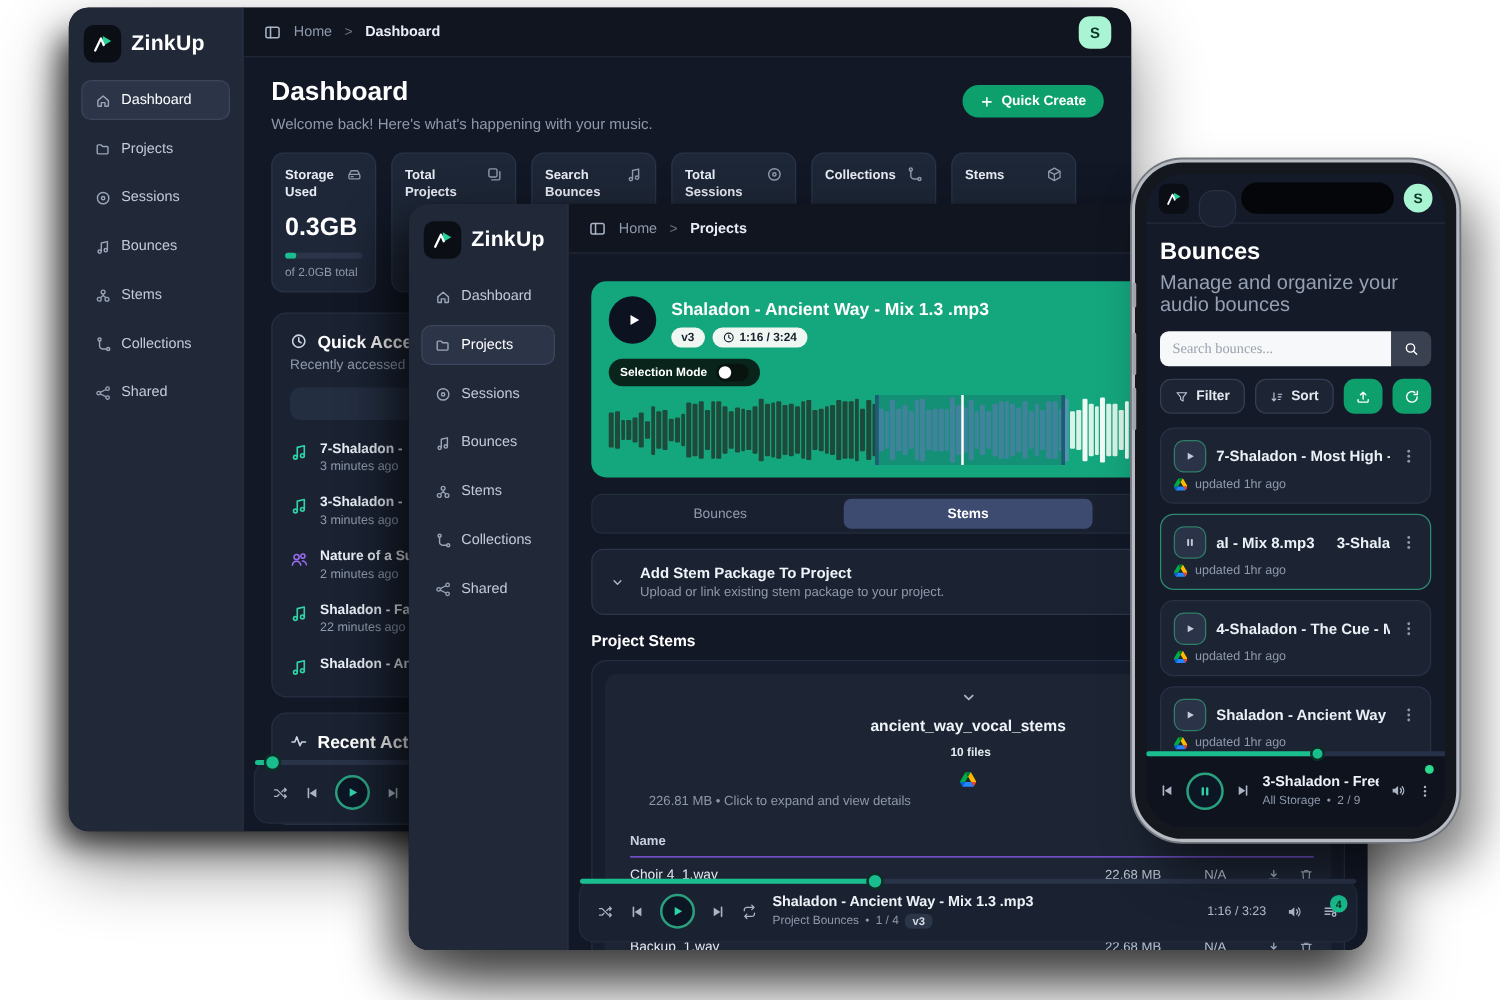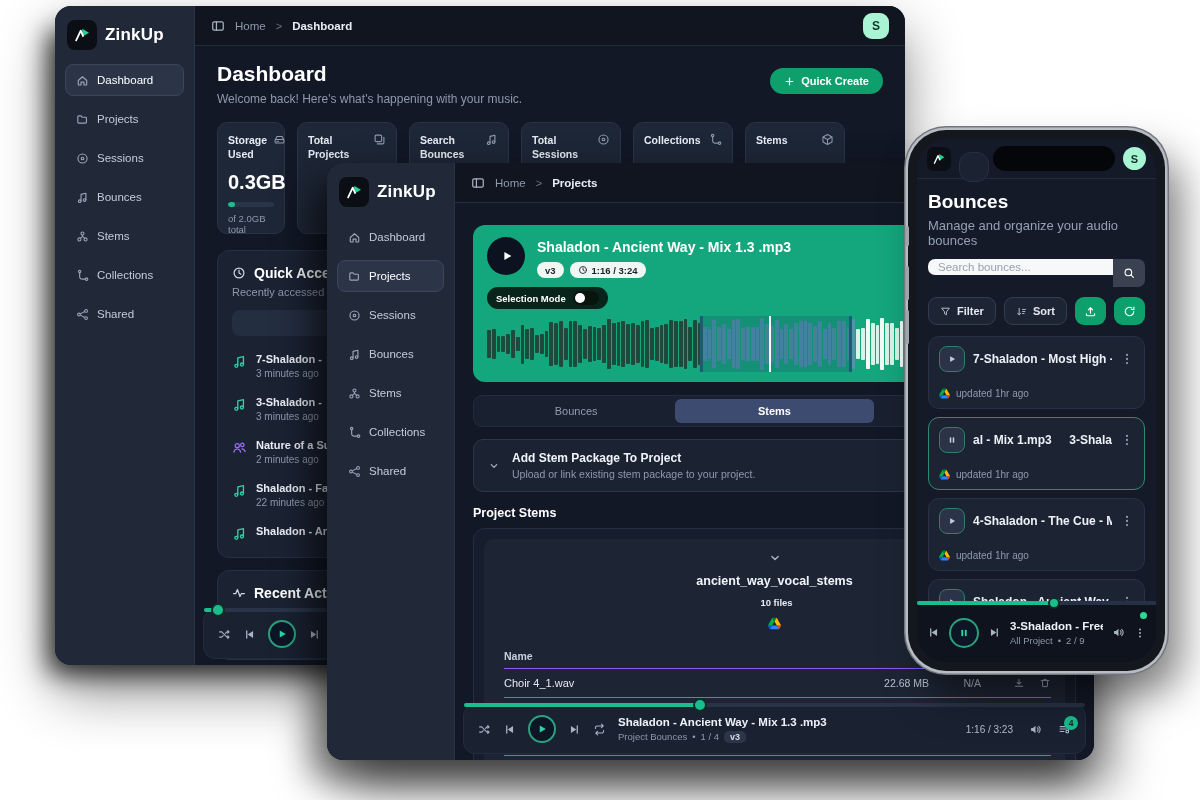--- a/index.html
+++ b/index.html
@@ -57,21 +57,21 @@
     box-shadow:-14px 16px 26px -8px rgba(0,0,0,.8),0 26px 56px rgba(0,0,0,.45);}
   #win-back .sb{width:140px;}
   .page-head{display:flex;align-items:flex-start;}
   .page-title{font-size:21px;font-weight:bold;color:#fff;margin:2px 0 6px 0;}
   .page-sub{font-size:12px;color:#8e99ab;margin:0;}
   .btn-green{margin-left:auto;margin-top:8px;display:flex;align-items:center;gap:6px;background:var(--accent-green,#0da06c);
     color:#fff;font-size:11px;font-weight:bold;border:none;border-radius:14px;padding:7px 14px;font-family:inherit;}
   .btn-green .ic{width:11px;height:11px;}
   .stats-row{display:flex;gap:12px;margin-top:16px;}
   .stat-card{width:100px;height:112px;background:#1e2737;border:1px solid #2a3447;border-radius:10px;padding:10px;flex:none;}
-  .stat-card.storage{width:68px;}
+  .stat-card.storage{width:84px;}
   .stat-top{display:flex;gap:6px;align-items:flex-start;}
   .stat-label{font-size:10.5px;font-weight:bold;color:#e6ebf3;line-height:1.35;width:58px;}
   .stat-top .ic{margin-left:auto;width:13px;height:13px;color:#8e99ab;}
   .stat-value{font-size:20px;font-weight:bold;color:#fff;margin-top:10px;}
   .mini-track{height:5px;border-radius:3px;background:#2b3549;margin-top:8px;overflow:hidden;}
   .mini-fill{height:100%;border-radius:3px;background:var(--accent-teal,#19bd8e);}
   .stat-cap{font-size:9.5px;color:#8e99ab;margin-top:6px;}
   .panel{background:#1b2333;border:1px solid #273043;border-radius:12px;padding:14px;margin-top:16px;}
   .qa-title{display:flex;align-items:center;gap:8px;font-size:14px;font-weight:bold;color:#fff;}
   .qa-title .ic{width:14px;height:14px;color:#cdd5e2;}
@@ -151,24 +151,24 @@
   .ph-top{height:40px;display:flex;align-items:center;gap:8px;padding:0 10px;border-bottom:1px solid #232c3d;position:relative;}
   .ph-logo{width:24px;height:24px;border-radius:7px;background:#0b0e15;display:flex;align-items:center;justify-content:center;}
   .ph-logo .ic{width:14px;height:14px;}
   .ph-top .panel{color:#aab4c5;width:12px;height:12px;}
   .ph-crumb{font-size:11px;font-weight:bold;color:#d7dde8;white-space:nowrap;}
   .island{position:absolute;left:76px;top:7px;width:122px;height:25px;border-radius:14px;background:#04060a;}
   .ph-avatar{margin-left:auto;width:23px;height:23px;border-radius:50%;background:var(--mint,#a9f5d3);
     color:#0c3528;font-weight:bold;font-size:11px;display:flex;align-items:center;justify-content:center;z-index:2;}
   .ph-body{padding:8px 11px 0 11px;}
   .ph-title{font-size:19px;font-weight:bold;color:#fff;margin-top:4px;}
-  .ph-sub{font-size:13px;color:#95a0b2;margin-top:5px;}
+  .ph-sub{font-size:16px;color:#95a0b2;margin-top:5px;}
   .srow{display:flex;margin-top:11px;}
-  .sinput{flex:1;height:16px;border:none;outline:none;background:#f7f8f9;border-radius:7px 0 0 7px;
-    padding:0 10px;font-size:11.5px;color:#3a414e;font-family:Liberation Sans, sans-serif;}
+  .sinput{flex:1;height:28px;border:none;outline:none;background:#f7f8f9;border-radius:7px 0 0 7px;
+    padding:0 10px;font-size:11.5px;color:#3a414e;font-family:Liberation Serif, serif;}
   .sinput::placeholder{color:#9aa2ad;}
   .sbtn{width:32px;height:28px;border:none;background:#3a4150;border-radius:0 7px 7px 0;color:#fff;
     display:flex;align-items:center;justify-content:center;}
   .sbtn .ic{width:12px;height:12px;}
   .arow{display:flex;gap:8px;margin-top:10px;align-items:center;}
   .chip{display:flex;align-items:center;gap:6px;height:28px;padding:0 11px;background:#1d2534;
     border:1px solid #343e52;border-radius:9px;font-size:11px;font-weight:bold;color:#e4e9f1;}
   .chip .ic{width:11px;height:11px;color:#c3cbd9;}
   .gsq{width:36px;height:28px;border-radius:9px;background:var(--accent-green,#0da06c);color:#fff;
     display:flex;align-items:center;justify-content:center;border:none;}
@@ -177,21 +177,21 @@
   .blist{margin-top:11px;display:flex;flex-direction:column;gap:8px;}
   .bcard{background:#1c2433;border:1.5px solid #283145;border-radius:11px;padding:9px 10px;}
   .bcard.playing{border-color:#2e8a6f;}
   .bc-r1{display:flex;align-items:center;gap:8px;}
   .pb{width:26px;height:26px;border-radius:8px;background:#2a3347;border:1.5px solid #2e7f68;
     color:#c3cbd9;display:flex;align-items:center;justify-content:center;flex:none;}
   .pb .ic{width:10px;height:10px;}
   .bc-name{flex:1;font-size:12px;font-weight:bold;color:#ecf1f7;white-space:nowrap;overflow:hidden;display:flex;}
   .bc-name.split{justify-content:space-between;gap:8px;}
   .bc-dots{color:#8e99ab;}
-  .bc-r2{display:flex;align-items:center;gap:6px;margin-top:16px;}
+  .bc-r2{display:flex;align-items:center;gap:6px;margin-top:4px;}
   .bc-r2 .gd{width:11px;height:11px;}
   .bc-upd{font-size:10px;color:#8e99ab;}
   .ph-player{position:absolute;left:0;right:0;bottom:0;height:60px;background:#0e131d;border-top:1px solid #1f2837;}
   .ph-ptrack{position:absolute;left:0;right:0;top:-2px;height:4px;background:#263047;}
   .ph-dot{position:absolute;right:9px;top:9px;width:7px;height:7px;border-radius:50%;background:#2bd98f;}
   .ph-prow{display:flex;align-items:center;gap:9px;height:100%;padding:0 10px;}
   .ph-prow .playcirc{width:30px;height:30px;}
   .ph-pt{min-width:0;flex:1;}
 
   
@@ -849,20 +849,21 @@
             <div class="pkg-head">
               <svg class="ic chev">
                   <use href="#i-chev"></use>
                 </svg>
               <span class="pkg-name">ancient_way_vocal_stems</span>
               <span class="pkg-files">10 files</span>
               <svg class="ic gd">
                   <use href="#i-gdrive"></use>
                 </svg>
             </div>
+            <div class="pkg-meta">226.81 MB • Click to expand and view details</div>
             <div class="ftable">
               <div class="frow head">
                   <span class="fname">Name</span>
                 </div>
               <div class="frow">
                 <span class="fname">Choir 4_1.wav</span>
                 <span class="fsize">22.68 MB</span>
                 <span class="fna">N/A</span>
                 <span class="facts">
                     <svg class="ic">
@@ -1050,21 +1051,21 @@
               </div>
           </div>
           <div class="bcard playing">
             <div class="bc-r1">
               <span class="pb">
                   <svg class="ic">
                     <use href="#i-pause"></use>
                   </svg>
                 </span>
               <span class="bc-name split">
-                <span>al - Mix 1.mp3</span>
+                <span>al - Mix 8.mp3</span>
                 <span>3-Shala</span>
               </span>
               <svg class="ic bc-dots">
                   <use href="#i-dots"></use>
                 </svg>
             </div>
             <div class="bc-r2">
                 <svg class="ic gd">
                   <use href="#i-gdrive"></use>
                 </svg>
@@ -1143,21 +1144,21 @@
               </svg>
             </span>
           <span class="tbtn">
               <svg class="ic">
                 <use href="#i-next"></use>
               </svg>
             </span>
           <div class="ph-pt">
             <div class="pt1">3-Shaladon - Freedo...</div>
             <div class="pt2">
-              <span>All Project</span>
+              <span>All Storage</span>
               <span>•</span>
               <span>2 / 9</span>
             </div>
           </div>
           <span class="tbtn">
               <svg class="ic">
                 <use href="#i-volume"></use>
               </svg>
             </span>
           <span class="tbtn">

